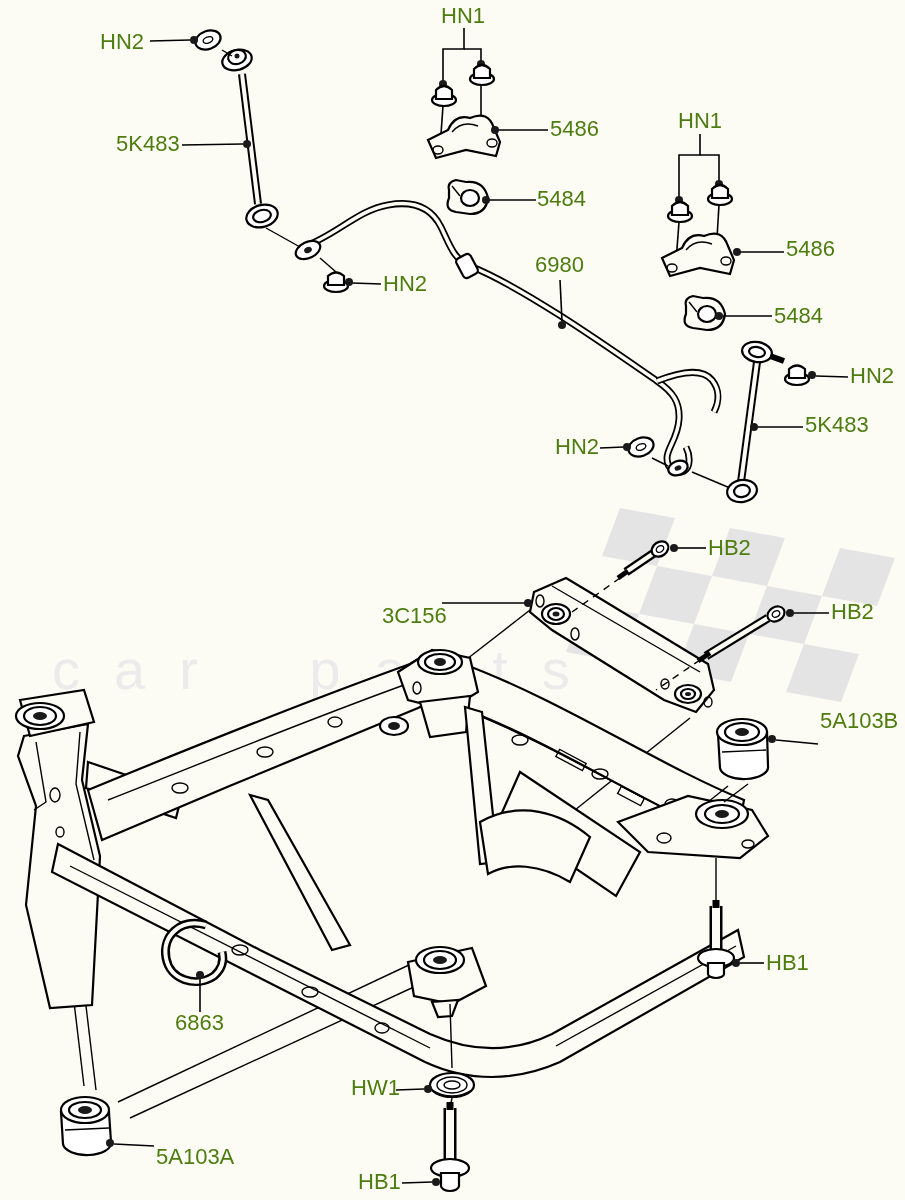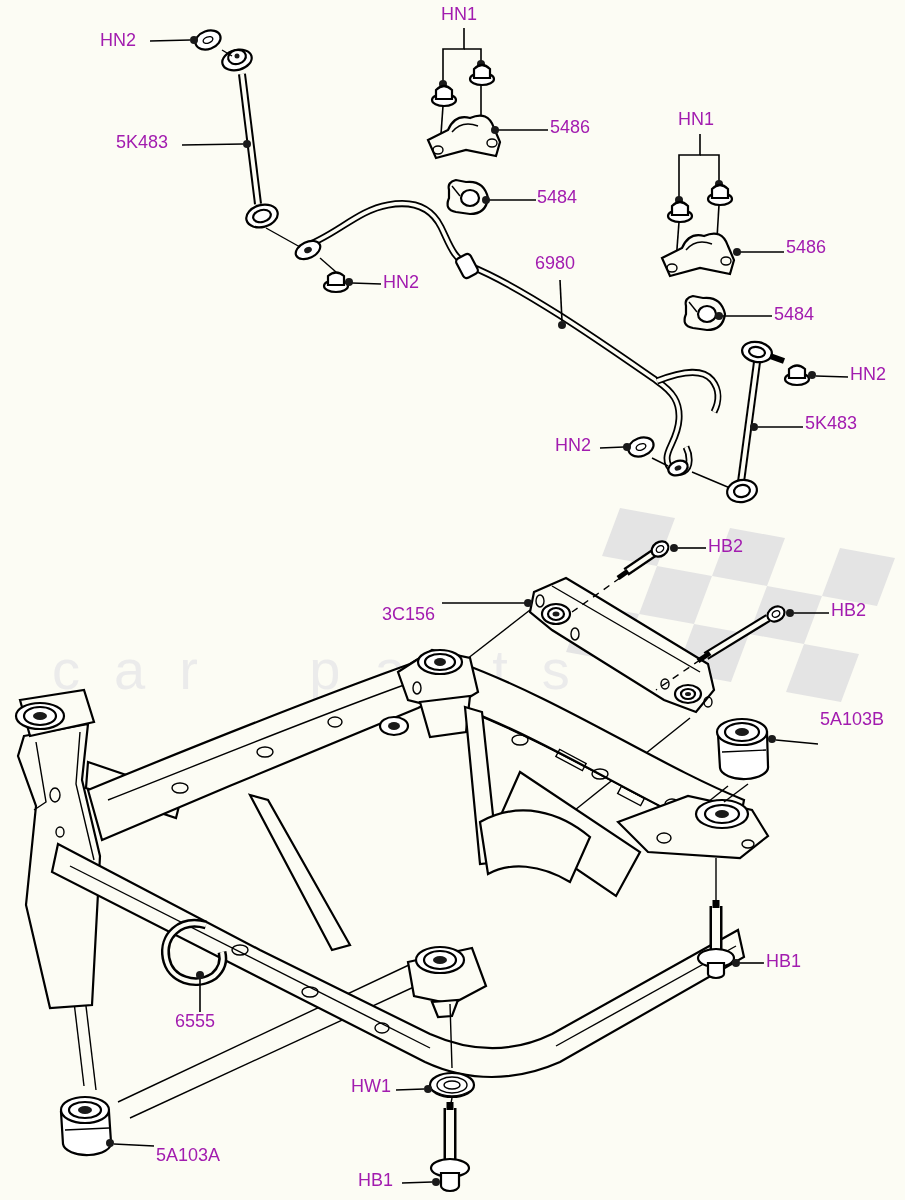--- a/index.html
+++ b/index.html
@@ -3,21 +3,21 @@
 <meta charset="utf-8">
 <style>
   html,body{margin:0;padding:0;}
   #page{position:relative;width:905px;height:1200px;background:#fcfcf4;overflow:hidden;
         font-family:"Liberation Sans",sans-serif;}
   .wm-brand{position:absolute;left:70px;top:536px;font-size:106px;font-weight:bold;
             letter-spacing:-2px;color:#f9d9d9;line-height:1;user-select:none;}
   .wm-sub{position:absolute;left:52px;top:642px;font-size:56px;color:#ebebeb;
           letter-spacing:34px;word-spacing:28px;line-height:1;user-select:none;}
   svg{position:absolute;left:0;top:0;}
-  .callout{position:absolute;font-size:18px;color:#a21caf;line-height:1;white-space:nowrap;}
+  .callout{position:absolute;font-size:22px;color:#4d7c0f;line-height:1;white-space:nowrap;}
   .lbl{stroke:#000;stroke-width:1.6;fill:none;}
   .part{stroke:#000;stroke-width:2.2;fill:#fcfcf4;}
   .partw{stroke:#000;stroke-width:2.2;fill:#ffffff;}
   .thin{stroke:#000;stroke-width:1.4;fill:none;}
   .dark{fill:#1a1a1a;stroke:none;}
   .flag{fill:#e4e4e4;stroke:none;}
 </style>
 </head>
 <body>
 
@@ -367,17 +367,17 @@
   <div class="callout" style="left:774px;top:305px">5484</div>
   <div class="callout" style="left:850px;top:365px">HN2</div>
   <div class="callout" style="left:805px;top:414px">5K483</div>
   <div class="callout" style="left:383px;top:273px">HN2</div>
   <div class="callout" style="left:555px;top:436px">HN2</div>
   <div class="callout" style="left:708px;top:537px">HB2</div>
   <div class="callout" style="left:382px;top:605px">3C156</div>
   <div class="callout" style="left:831px;top:601px">HB2</div>
   <div class="callout" style="left:820px;top:710px">5A103B</div>
   <div class="callout" style="left:766px;top:952px">HB1</div>
-  <div class="callout" style="left:175px;top:1012px">6555</div>
+  <div class="callout" style="left:175px;top:1012px">6863</div>
   <div class="callout" style="left:351px;top:1077px">HW1</div>
   <div class="callout" style="left:156px;top:1146px">5A103A</div>
   <div class="callout" style="left:358px;top:1171px">HB1</div>
 </div>
 
 </body></html>

